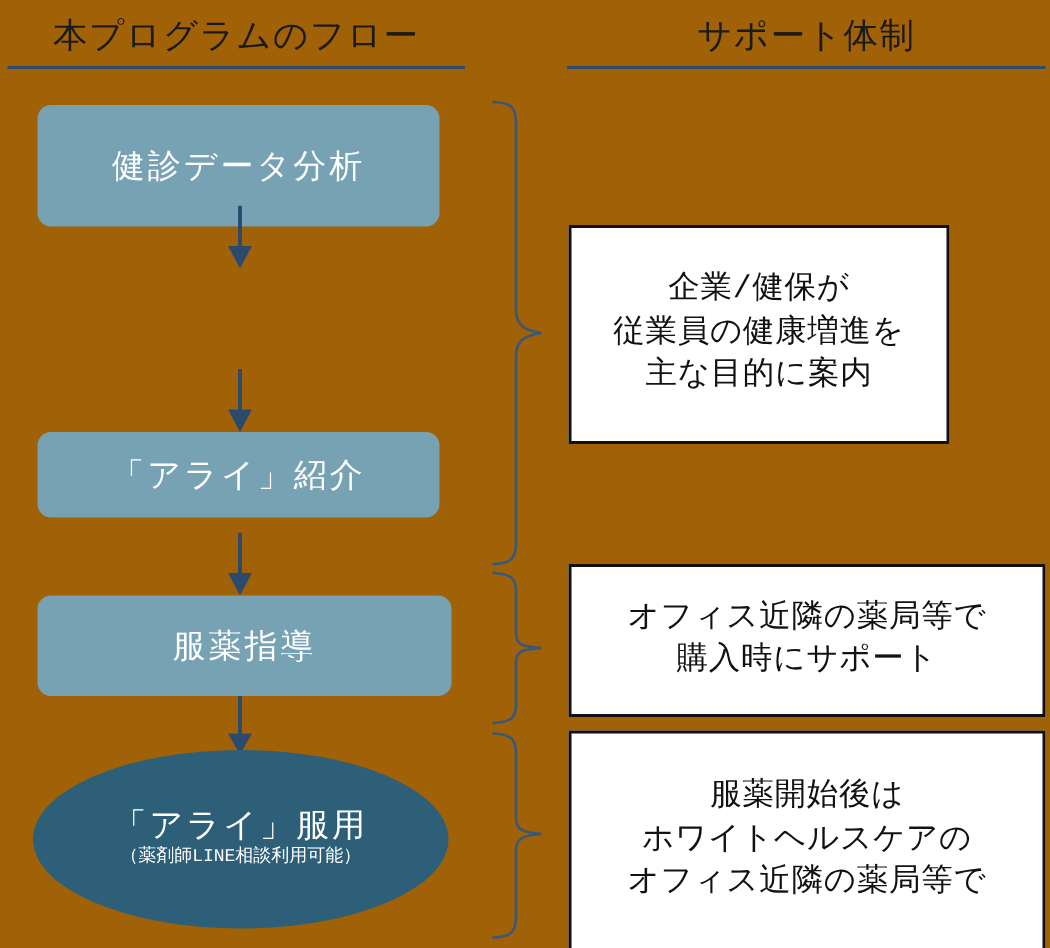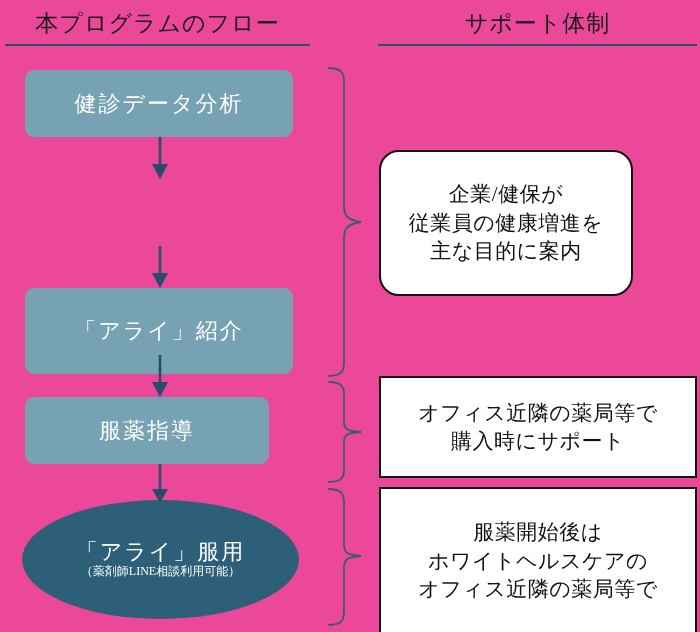--- a/index.html
+++ b/index.html
@@ -10,21 +10,22 @@
   body {
     font-family: "Liberation Serif", "DejaVu Serif", serif;
     width: 700px;
     height: 632px;
     overflow: hidden;
   }
   #canvas {
     position: relative;
     width: 700px;
     height: 632px;
-    background: #ec4899;
+    background: #a16207;
+    font-family: Liberation Mono, monospace;
   }
 
   
   .col-header {
     position: absolute;
     text-align: center;
     color: #1a1a1a;
     font-size: 23px;
     letter-spacing: 1px;
     white-space: nowrap;
@@ -103,30 +104,30 @@
 <body>
 
 <div id="canvas">
 
   <div class="col-header" style="left:5px; top:8px; width:305px;">本プログラムのフロー</div>
   <div class="header-rule" style="left:5px; top:44px; width:305px;"></div>
 
   <div class="col-header" style="left:378px; top:8px; width:319px;">サポート体制</div>
   <div class="header-rule" style="left:378px; top:44px; width:319px;"></div>
 
-  <div class="flow-box" style="left:25px; top:70px; width:268px; height:67px;">
+  <div class="flow-box" style="left:25px; top:70px; width:268px; height:81px;">
     <span>健診データ分析</span>
   </div>
 
 
-  <div class="flow-box" style="left:25px; top:288px; width:268px; height:86px;">
+  <div class="flow-box" style="left:25px; top:288px; width:268px; height:57px;">
     <span>「アライ」紹介</span>
   </div>
 
-  <div class="flow-box" style="left:25px; top:397px; width:244px; height:67px;">
+  <div class="flow-box" style="left:25px; top:397px; width:276px; height:67px;">
     <span>服薬指導</span>
   </div>
 
   <svg class="arrow" style="left:148px; top:137px;" width="24" height="43" viewBox="0 0 24 43">
     <line x1="12" y1="0" x2="12" y2="28" stroke="#2c4a6e" stroke-width="2.6"></line>
     <polygon points="4,27 20,27 12,42" fill="#2c4a6e"></polygon>
   </svg>
 
   <svg class="arrow" style="left:148px; top:246px;" width="24" height="43" viewBox="0 0 24 43">
     <line x1="12" y1="0" x2="12" y2="28" stroke="#2c4a6e" stroke-width="2.6"></line>
@@ -153,21 +154,21 @@
   </svg>
 
   <svg class="brace" style="left:328px; top:380px;" width="36" height="104" viewBox="0 0 36 104">
     <path d="M1,2 C13,2.5 16,6 16,14 L16,42 C16,50 20,51 33,52 C20,53 16,54 16,62 L16,90 C16,98 13,101.5 1,102" fill="none" stroke="#3a5878" stroke-width="1.8" stroke-linecap="round"></path>
   </svg>
 
   <svg class="brace" style="left:328px; top:487px;" width="36" height="140" viewBox="0 0 36 140">
     <path d="M1,2 C13,2.5 16,6 16,16 L16,58 C16,66 20,68 33,69 C20,70 16,72 16,80 L16,124 C16,134 13,137.5 1,138" fill="none" stroke="#3a5878" stroke-width="1.8" stroke-linecap="round"></path>
   </svg>
 
-  <div class="support-box" style="left:379px; top:150px; width:254px; height:146px;border-radius:20px;">
+  <div class="support-box" style="left:379px; top:150px; width:254px; height:146px;">
     <span class="ln">企業/健保が</span>
     <span class="ln">従業員の健康増進を</span>
     <span class="ln">主な目的に案内</span>
   </div>
 
   <div class="support-box" style="left:379px; top:376px; width:318px; height:102px;">
     <span class="ln">オフィス近隣の薬局等で</span>
     <span class="ln">購入時にサポート</span>
   </div>
 

